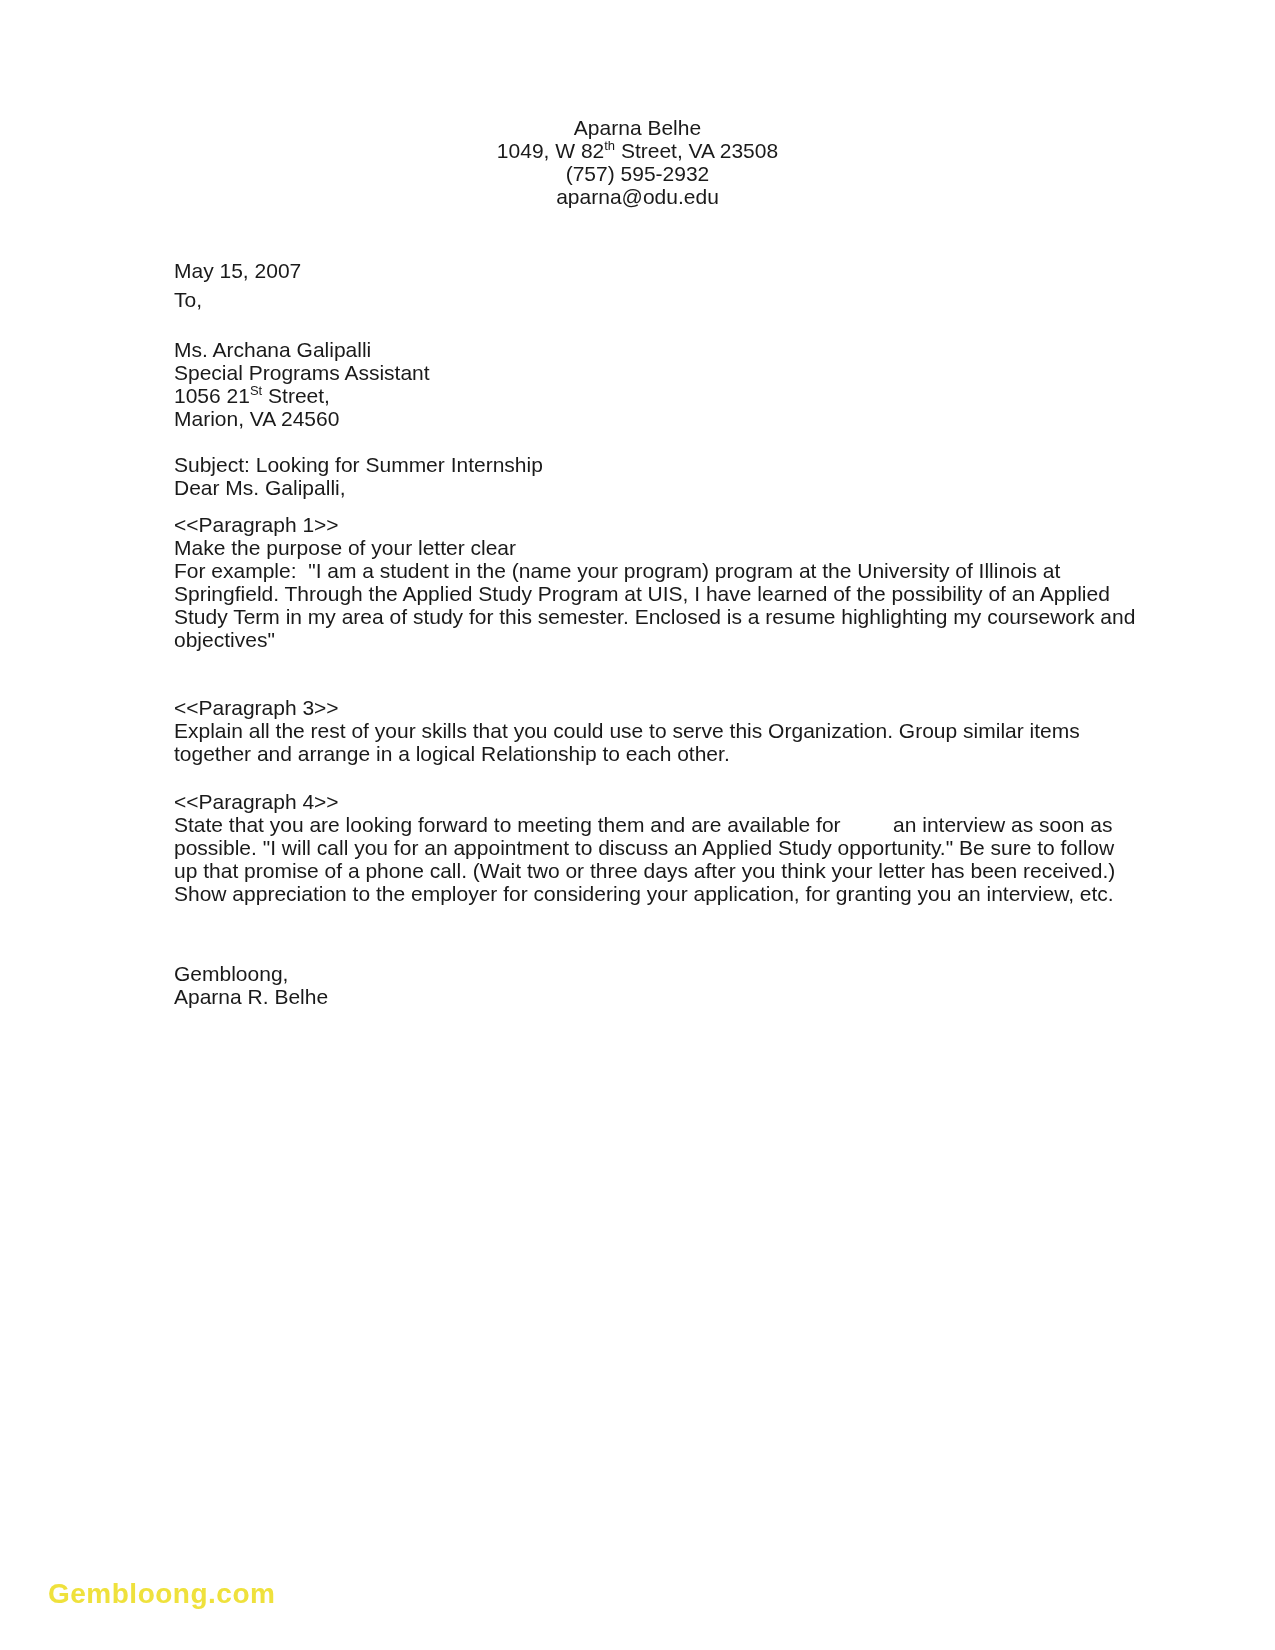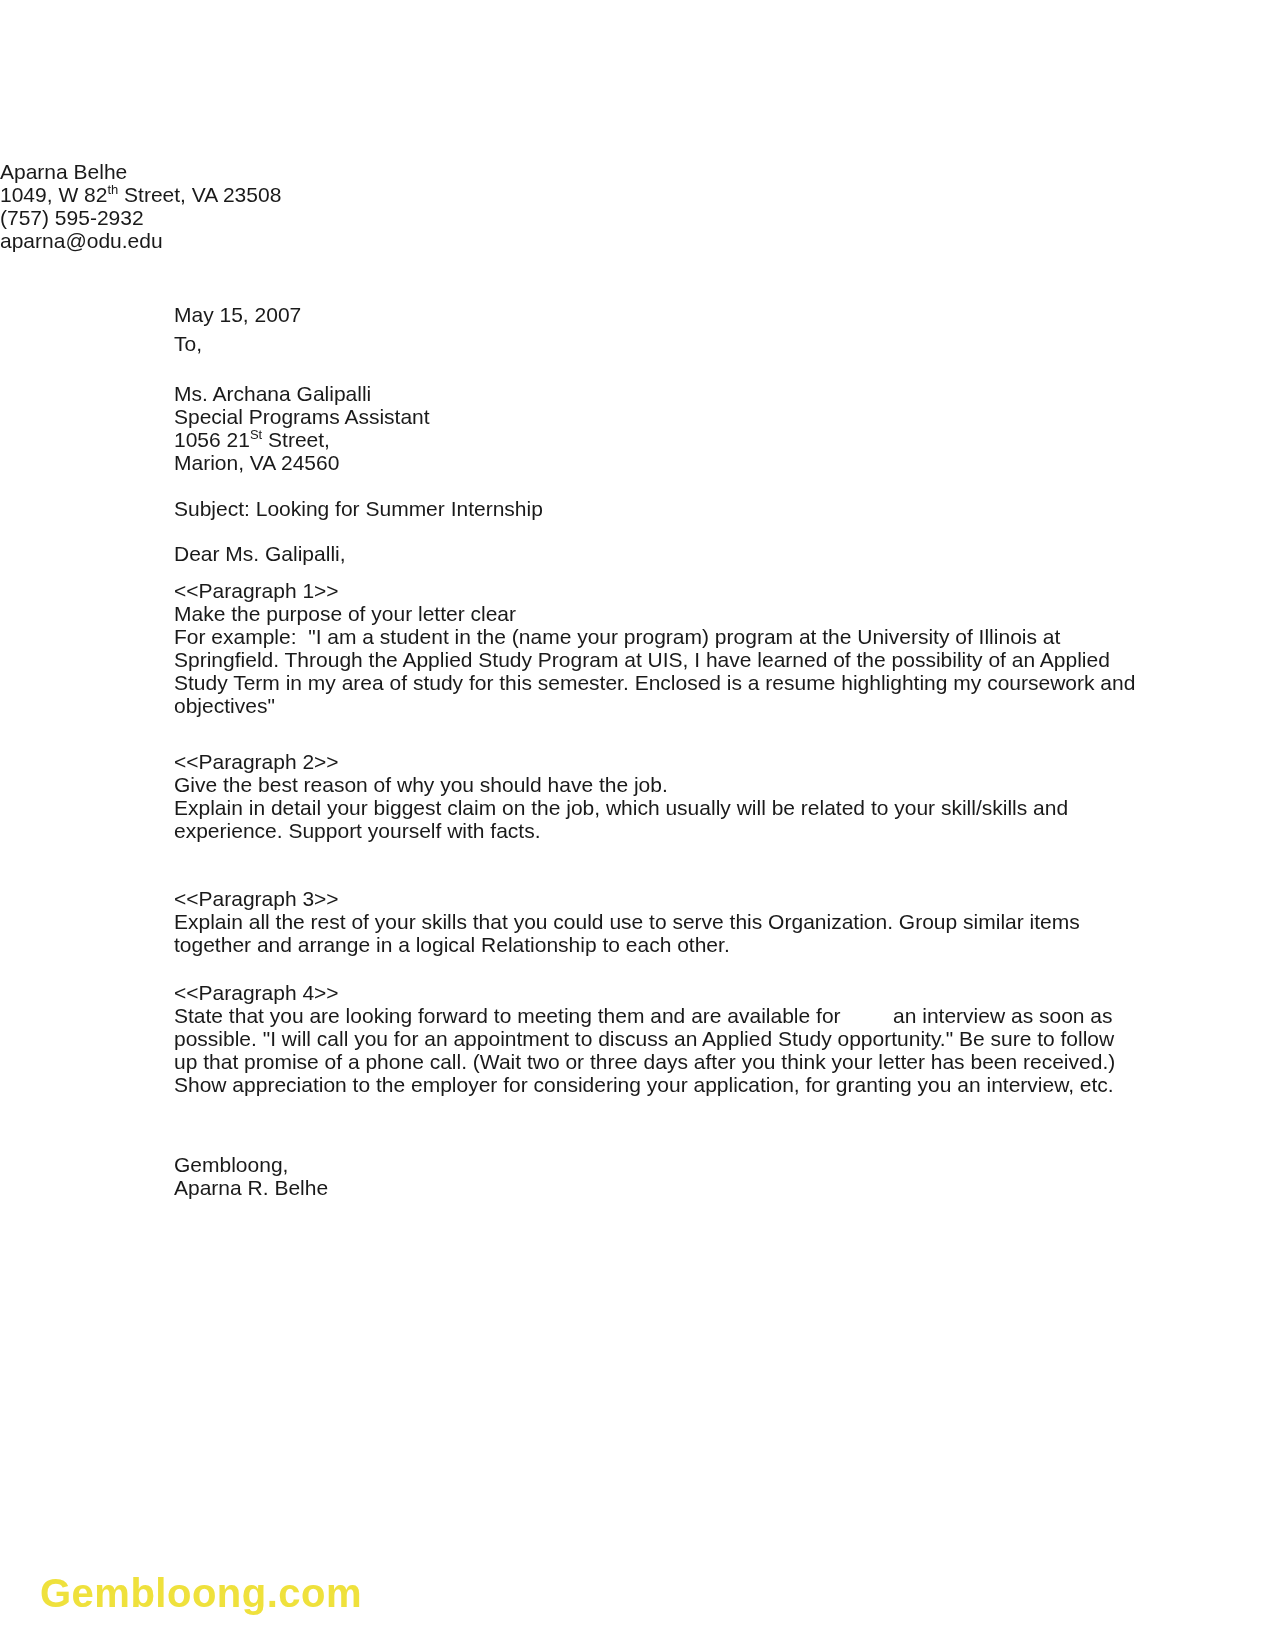--- a/index.html
+++ b/index.html
@@ -13,48 +13,48 @@
     height: 1650px;
     background: #ffffff;
     overflow: hidden;
     font-family: "Liberation Sans", sans-serif;
     font-size: 21px;
     line-height: 23px;
     color: #1a1a1a;
   }
   .sender-block {
     padding-top: 116px;
-    margin-top: 44px;
+    text-align: center;
   }
   sup.ordinal {
     font-size: 13px;
     line-height: 0;
     vertical-align: super;
   }
   .content {
     margin-top: 51px;
     margin-left: 174px;
     width: 968px;
   }
   .date-line    { margin-bottom: 6px; }
   .to-label     { margin-bottom: 27px; }
   .recipient    { margin-bottom: 23px; }
-  .subject-line { margin-bottom: 22px; }
+  .subject-line { }
   .salutation   { margin-bottom: 14px; }
   .para-body { white-space: pre-wrap; }
   .para-1 { margin-bottom: 33px; }
   .para-2 { margin-bottom: 28px; }
   .para-3 { margin-bottom: 25px; margin-top: 45px; }
   .para-4 { margin-bottom: 57px; }
   .watermark {
     position: absolute;
-    left: 40px;
+    left: 48px;
     top: 1578px;
     font-family: "Liberation Sans", sans-serif;
-    font-size: 40px;
+    font-size: 28px;
     line-height: 31px;
     font-weight: bold;
     color: #efe13c;
     letter-spacing: 0.5px;
   }
 </style>
 </head>
 <body>
 
 <div class="page">
@@ -82,25 +82,20 @@
     <div class="subject-line">Subject: Looking for Summer Internship</div>
 
     <div class="salutation">Dear Ms. Galipalli,</div>
 
     <div class="para para-1">
       <div>&lt;&lt;Paragraph 1&gt;&gt;</div>
       <div class="para-body">Make the purpose of your letter clear
 For example:  "I am a student in the (name your program) program at the University of Illinois at Springfield. Through the Applied Study Program at UIS, I have learned of the possibility of an Applied Study Term in my area of study for this semester. Enclosed is a resume highlighting my coursework and objectives"</div>
     </div>
 
-    <div class="para para-2">
-      <div>&lt;&lt;Paragraph 2&gt;&gt;</div>
-      <div class="para-body">Give the best reason of why you should have the job.
-Explain in detail your biggest claim on the job, which usually will be related to your skill/skills and experience. Support yourself with facts.</div>
-    </div>
 
     <div class="para para-3">
       <div>&lt;&lt;Paragraph 3&gt;&gt;</div>
       <div class="para-body">Explain all the rest of your skills that you could use to serve this Organization. Group similar items together and arrange in a logical Relationship to each other.</div>
     </div>
 
     <div class="para para-4">
       <div>&lt;&lt;Paragraph 4&gt;&gt;</div>
       <div class="para-body">State that you are looking forward to meeting them and are available for         an interview as soon as possible. "I will call you for an appointment to discuss an Applied Study opportunity." Be sure to follow up that promise of a phone call. (Wait two or three days after you think your letter has been received.) Show appreciation to the employer for considering your application, for granting you an interview, etc.</div>
     </div>

